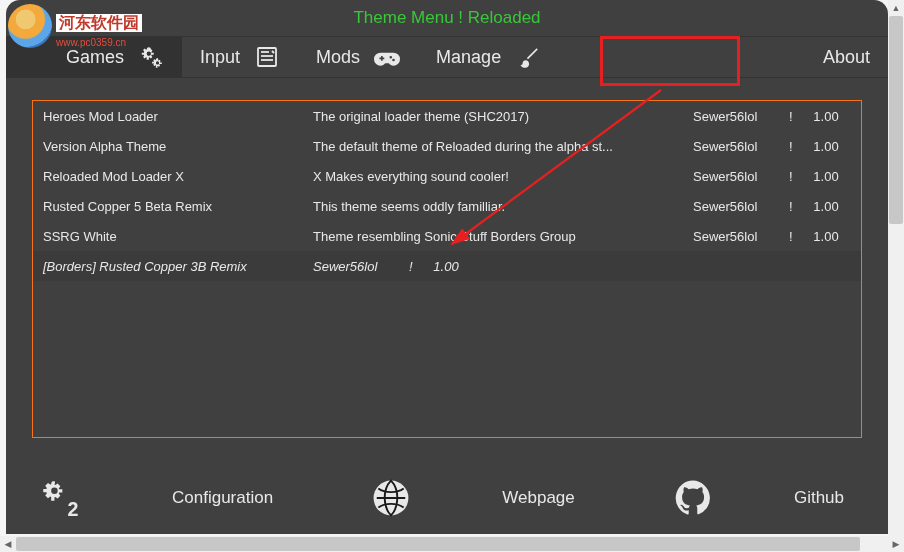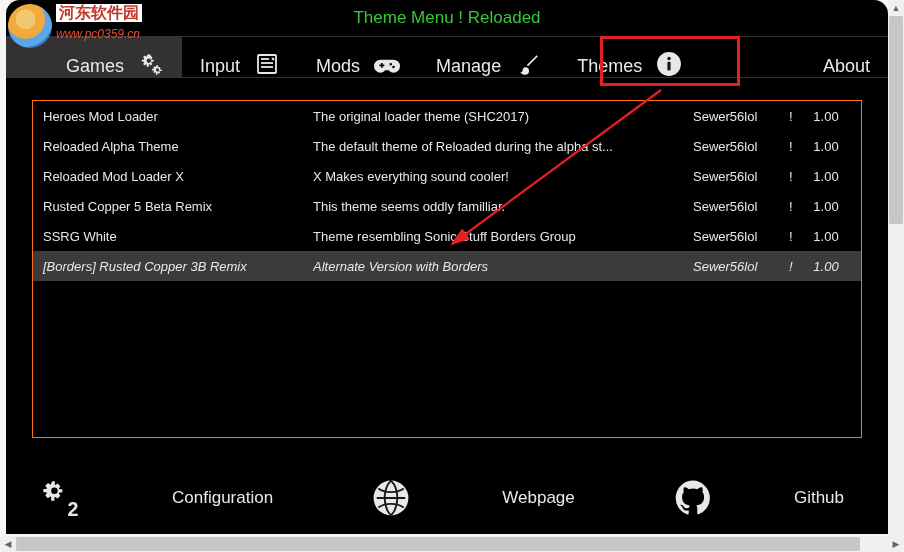--- a/index.html
+++ b/index.html
@@ -10,31 +10,31 @@
   height: 552px;
   overflow: hidden;
   position: relative;
 }
 .app-window {
   position: absolute;
   left: 6px;
   top: 0;
   width: 882px;
   height: 534px;
-  background: #000000;
+  background: #404040;
   border-radius: 14px 14px 0 0;
   overflow: hidden;
 }
 .watermark {
   position: absolute;
   left: 8px;
   top: 4px;
   z-index: 50;
   display: flex;
-  align-items: flex-start;
+  align-items: flex-end;
 }
 .watermark-logo {
   width: 44px;
   height: 44px;
   border-radius: 50%;
   background: radial-gradient(circle at 40% 35%, #f0c870 0 25%, #f3a93c 26% 48%, #5aa6e8 52% 70%, #3b78c4 71% 100%);
   margin-right: 4px;
 }
 .watermark-text {
   display: flex;
@@ -42,44 +42,43 @@
   line-height: 1;
 }
 .watermark-cn {
   font-size: 16px;
   font-weight: bold;
   color: #c0392b;
   background: #fff;
   padding: 1px 3px;
 }
 .watermark-url {
-  font-size: 12px;
+  font-size: 10px;
   color: #e74c3c;
   margin-top: 6px;
-  font-style: italic;
 }
 .title-bar {
   height: 36px;
   display: flex;
   align-items: center;
   justify-content: center;
   color: #37c837;
   font-size: 17px;
   font-weight: 300;
 }
 .nav-bar {
   height: 42px;
   display: flex;
   align-items: center;
   border-top: 1px solid #333;
   border-bottom: 1px solid #333;
 }
 .nav-item {
   display: flex;
-  align-items: flex-end;
+  align-items: center;
   padding: 0 18px;
   height: 100%;
   color: #e8e8e8;
   font-size: 18px;
   font-weight: 300;
   cursor: pointer;
   position: relative;
 }
 .nav-item.hover { background: #323232; }
 .nav-item .icon {
@@ -244,46 +243,36 @@
       </span>
     </div>
     <div class="nav-item">
       <span>Manage</span>
       <span class="icon">
         <svg viewBox="0 0 24 24" width="26" height="26" fill="#e8e8e8">
             <path d="M20 4l-9 9 1 1 9-9-1-1zm-10 11c-2 0-3 1.5-3 3 0 1-1 1.5-2 1.5 1 1.5 2.5 2.5 4.5 2.5 2 0 3.5-1.5 3.5-3.5 0-2-1.5-3.5-3-3.5z"></path>
           </svg>
       </span>
     </div>
-    <div class="nav-item">
-      <span>Themes</span>
-      <span class="icon">
-        <svg viewBox="0 0 24 24" width="26" height="26" fill="#e8e8e8">
-            <circle cx="12" cy="12" r="11"></circle>
-            <circle cx="12" cy="7" r="1.6" fill="#1a1a1a"></circle>
-            <rect x="10.5" y="10" width="3" height="8" rx="1" fill="#1a1a1a"></rect>
-          </svg>
-      </span>
-    </div>
     <div class="spacer"></div>
     <div class="nav-item nav-item-about">
       <span>About</span>
     </div>
   </div>
 
   <div class="table-wrap" id="themes-table">
       <div class="row">
         <span class="col-name">Heroes Mod Loader</span>
         <span class="col-desc">The original loader theme (SHC2017)</span>
         <span class="col-author">Sewer56lol</span>
         <span class="col-excl">!</span>
         <span class="col-ver">1.00</span>
       </div>
       <div class="row">
-        <span class="col-name">Reloaded Alpha Theme</span>
+        <span class="col-name">Version Alpha Theme</span>
         <span class="col-desc">The default theme of Reloaded during the alpha st...</span>
         <span class="col-author">Sewer56lol</span>
         <span class="col-excl">!</span>
         <span class="col-ver">1.00</span>
       </div>
       <div class="row">
         <span class="col-name">Reloaded Mod Loader X</span>
         <span class="col-desc">X Makes everything sound cooler!</span>
         <span class="col-author">Sewer56lol</span>
         <span class="col-excl">!</span>
@@ -298,21 +287,20 @@
       </div>
       <div class="row">
         <span class="col-name">SSRG White</span>
         <span class="col-desc">Theme resembling Sonic Stuff Borders Group</span>
         <span class="col-author">Sewer56lol</span>
         <span class="col-excl">!</span>
         <span class="col-ver">1.00</span>
       </div>
       <div class="row selected">
         <span class="col-name">[Borders] Rusted Copper 3B Remix</span>
-        <span class="col-desc">Alternate Version with Borders</span>
         <span class="col-author">Sewer56lol</span>
         <span class="col-excl">!</span>
         <span class="col-ver">1.00</span>
       </div>
     </div>
 
   <div class="bottom-bar">
     <div class="bottom-item">
       <span class="bicon">
         <svg viewBox="0 0 32 32" width="42" height="42" fill="#e8e8e8">

